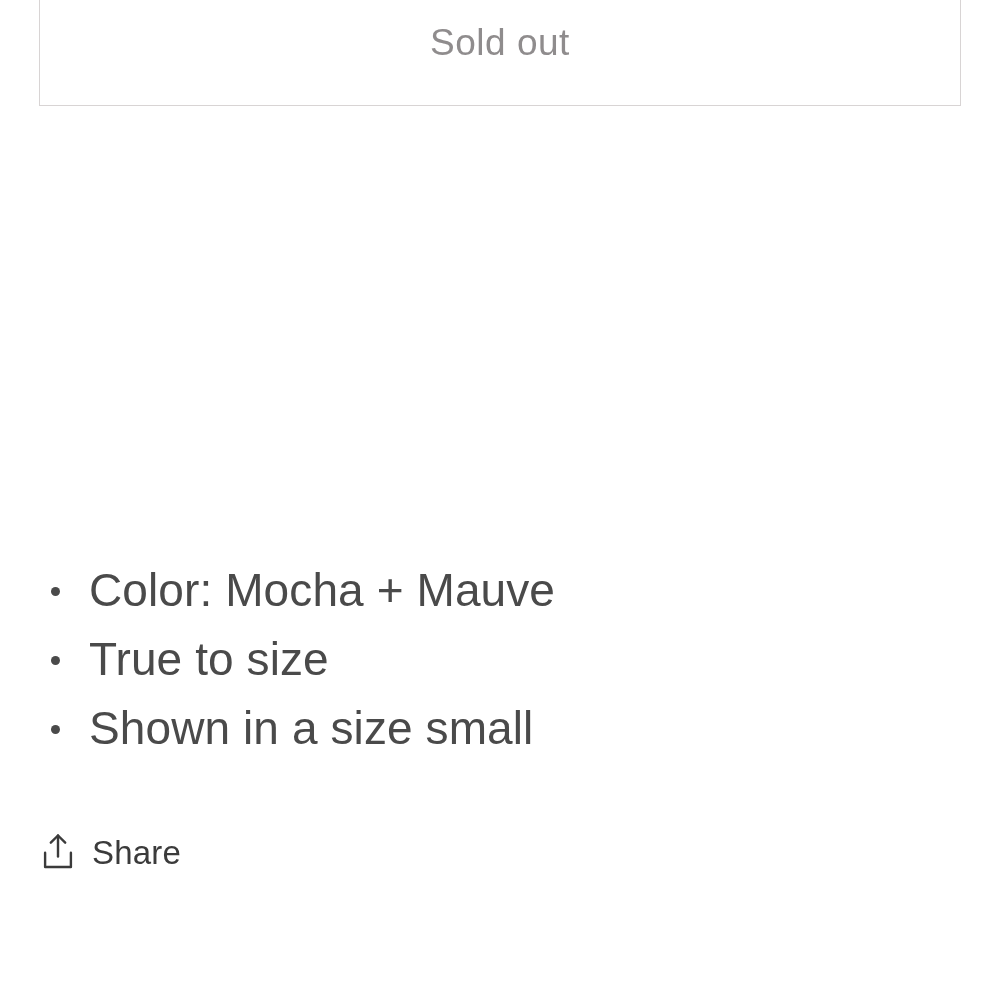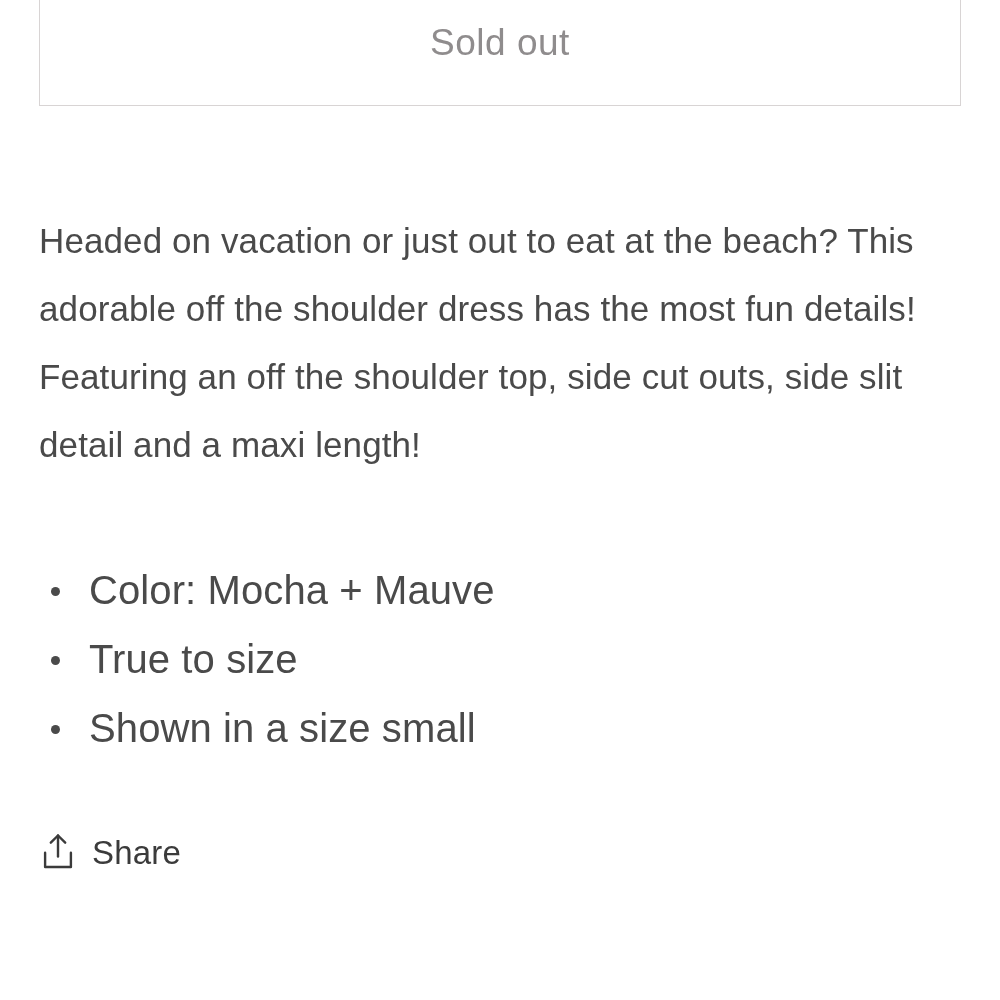--- a/index.html
+++ b/index.html
@@ -64,21 +64,21 @@
     left: 39px;
     top: 556px;
     width: 900px;
     margin: 0;
     padding: 0;
     list-style: none;
   }
   .bullets li {
     position: relative;
     padding-left: 50px;
-    font-size: 40px;
+    font-size: 46px;
     line-height: 69px;
     color: #4a4a4a;
     letter-spacing: 0.1px;
   }
   .bullets li::before {
     content: "";
     position: absolute;
     left: 12px;
     top: 31px;
     width: 9px;
@@ -112,21 +112,20 @@
 </style>
 </head>
 <body>
 
 <div class="page">
 
   <div class="soldout-button">
     <span class="label">Sold out</span>
   </div>
 
-  <p class="description">Headed on vacation or just out to eat at the beach? This adorable off the shoulder dress has the most fun details! Featuring an off the shoulder top, side cut outs, side slit detail and a maxi length!</p>
 
   <ul class="bullets">
     <li>Color: Mocha + Mauve</li>
     <li>True to size</li>
     <li>Shown in a size small</li>
   </ul>
 
   <div class="share-row">
     <svg class="share-icon" viewBox="0 0 24 26" fill="none">
       <path d="M12 2 L12 16" stroke="#3b3b3b" stroke-width="1.6" stroke-linecap="round"></path>

